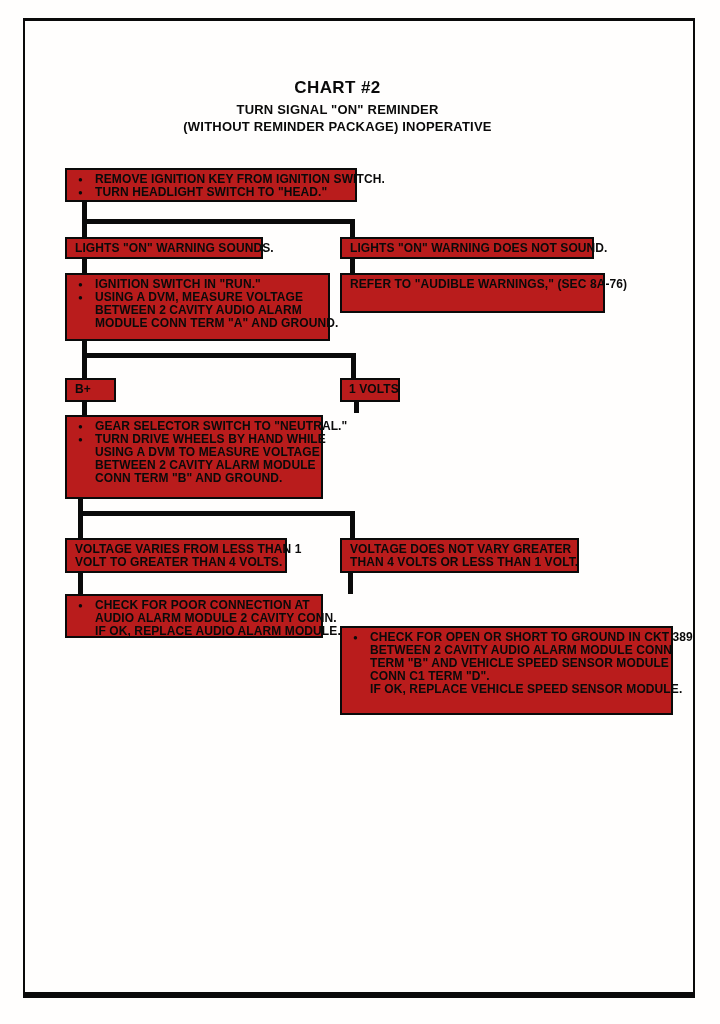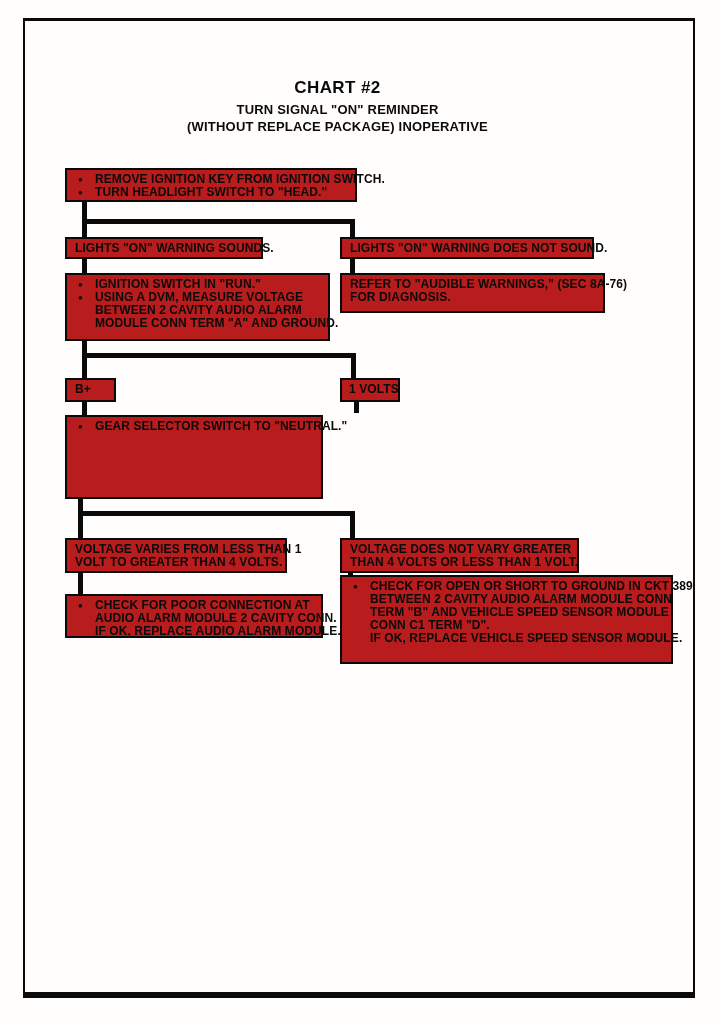--- a/index.html
+++ b/index.html
@@ -28,21 +28,21 @@
 </style>
 </head>
 <body>
 
 <div class="page">
   <div class="frame"></div>
 
   <div class="titleblock">
     <div class="t1">CHART #2</div>
     <div class="t2">TURN SIGNAL "ON" REMINDER</div>
-    <div class="t2">(WITHOUT REPLACE PACKAGE) INOPERATIVE</div>
+    <div class="t2">(WITHOUT REMINDER PACKAGE) INOPERATIVE</div>
   </div>
 
   <div class="box" style="left:65px;top:168px;width:292px;height:34px">
     <div class="bl">
         <div>REMOVE IGNITION KEY FROM IGNITION SWITCH.</div>
       </div>
     <div class="bl">
         <div>TURN HEADLIGHT SWITCH TO "HEAD."</div>
       </div>
   </div>
@@ -66,41 +66,46 @@
         <div>IGNITION SWITCH IN "RUN."</div>
       </div>
     <div class="bl">
       <div>USING A DVM, MEASURE VOLTAGE</div>
       <div>BETWEEN 2 CAVITY AUDIO ALARM</div>
       <div>MODULE CONN TERM "A" AND GROUND.</div>
     </div>
   </div>
   <div class="box" style="left:340px;top:273px;width:265px;height:40px">
     <div class="txt">REFER TO "AUDIBLE WARNINGS," (SEC 8A-76)</div>
-    <div class="txt">FOR DIAGNOSIS.</div>
   </div>
 
   <div class="cn" style="left:82px;top:341px;width:5px;height:37px"></div>
   <div class="cn" style="left:82px;top:353px;width:274px;height:5px"></div>
   <div class="cn" style="left:351px;top:353px;width:5px;height:25px"></div>
 
   <div class="box" style="left:65px;top:378px;width:51px;height:24px">
     <div class="txt">B+</div>
   </div>
   <div class="box" style="left:340px;top:378px;width:60px;height:24px;padding-left:3px;padding-right:3px">
     <div class="txt">1 VOLTS</div>
   </div>
 
   <div class="cn" style="left:82px;top:402px;width:5px;height:13px"></div>
   <div class="cn" style="left:354px;top:402px;width:5px;height:11px"></div>
 
   <div class="box" style="left:65px;top:415px;width:258px;height:84px">
     <div class="bl">
         <div>GEAR SELECTOR SWITCH TO "NEUTRAL."</div>
       </div>
+    <div class="bl">
+      <div>TURN DRIVE WHEELS BY HAND WHILE</div>
+      <div>USING A DVM TO MEASURE VOLTAGE</div>
+      <div>BETWEEN 2 CAVITY ALARM MODULE</div>
+      <div>CONN TERM "B" AND GROUND.</div>
+    </div>
   </div>
 
   <div class="cn" style="left:78px;top:499px;width:5px;height:39px"></div>
   <div class="cn" style="left:78px;top:511px;width:277px;height:5px"></div>
   <div class="cn" style="left:350px;top:511px;width:5px;height:27px"></div>
 
   <div class="box" style="left:65px;top:538px;width:222px;height:35px">
     <div class="txt">VOLTAGE VARIES FROM LESS THAN 1</div>
     <div class="txt">VOLT TO GREATER THAN 4 VOLTS.</div>
   </div>
@@ -112,21 +117,21 @@
   <div class="cn" style="left:78px;top:573px;width:5px;height:21px"></div>
   <div class="cn" style="left:348px;top:573px;width:5px;height:21px"></div>
 
   <div class="box" style="left:65px;top:594px;width:258px;height:44px">
     <div class="bl">
       <div>CHECK FOR POOR CONNECTION AT</div>
       <div>AUDIO ALARM MODULE 2 CAVITY CONN.</div>
       <div>IF OK, REPLACE AUDIO ALARM MODULE.</div>
     </div>
   </div>
-  <div class="box" style="left:340px;top:575px;width:333px;height:89px">
+  <div class="box" style="left:340px;top:626px;width:333px;height:89px">
     <div class="bl">
       <div>CHECK FOR OPEN OR SHORT TO GROUND IN CKT 389</div>
       <div>BETWEEN 2 CAVITY AUDIO ALARM MODULE CONN</div>
       <div>TERM "B" AND VEHICLE SPEED SENSOR MODULE</div>
       <div>CONN C1 TERM "D".</div>
       <div>IF OK, REPLACE VEHICLE SPEED SENSOR MODULE.</div>
     </div>
   </div>
 </div>
 

